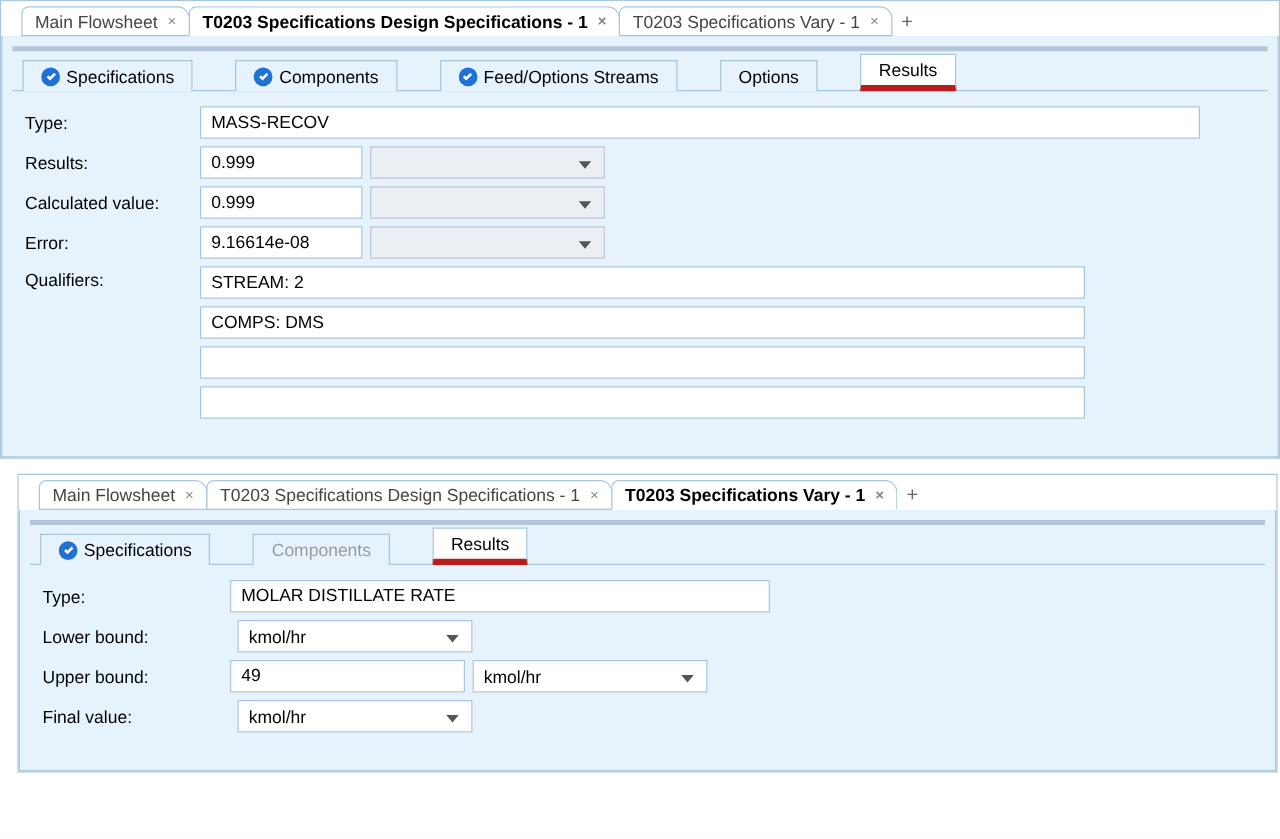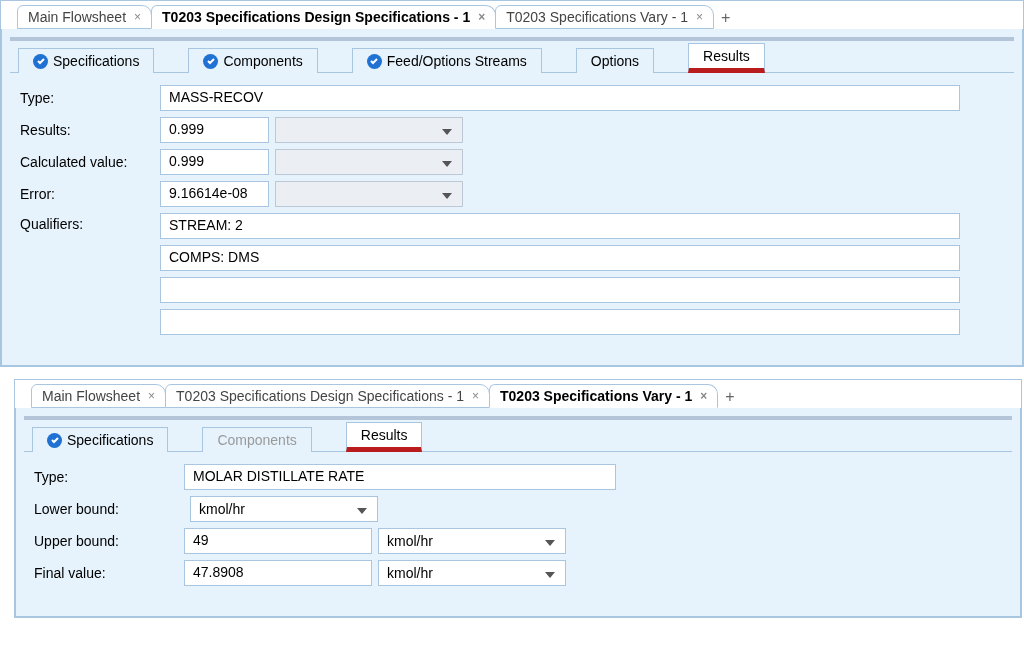--- a/index.html
+++ b/index.html
@@ -129,21 +129,21 @@
   }
   .field {
     background: #ffffff;
     border: 1px solid #a9c6e0;
     padding: 3px 8px;
     height: 26px;
     display: flex;
     align-items: flex-start;
   }
   .field.wide { flex: 1; max-width: 800px; }
-  .field.small { width: 109px; }
+  .field.small { width: 130px; }
   .field.med { width: 188px; }
   .dropdown-disabled {
     background: #ebeff4;
     border: 1px solid #bcc8d6;
     width: 188px;
     height: 26px;
     margin-left: 6px;
     position: relative;
   }
   .dropdown-disabled .caret,
@@ -159,21 +159,21 @@
     border: 1px solid #a9c6e0;
     width: 188px;
     height: 26px;
     margin-left: 6px;
     position: relative;
     padding: 3px 8px;
     display: flex;
     align-items: center;
   }
   .qualifier-box {
-    width: 800px;
+    width: 708px;
     border: 1px solid #a9c6e0;
     background: #fff;
     height: 26px;
     padding: 3px 8px;
     margin-bottom: 6px;
   }
   .caret-down {
     width: 0; height: 0;
     border-left: 5px solid transparent;
     border-right: 5px solid transparent;
@@ -361,23 +361,20 @@
           <span>49</span>
         </div>
         <div class="dropdown">
           <span>kmol/hr</span>
           <span class="caret"><span class="caret-down"></span></span>
         </div>
       </div>
 
       <div class="form-row">
         <div class="label">Final value:</div>
-        <div class="field med">
-          <span>47.8908</span>
-        </div>
         <div class="dropdown">
           <span>kmol/hr</span>
           <span class="caret"><span class="caret-down"></span></span>
         </div>
       </div>
 
     </div>
   </div>
 </div>
 

